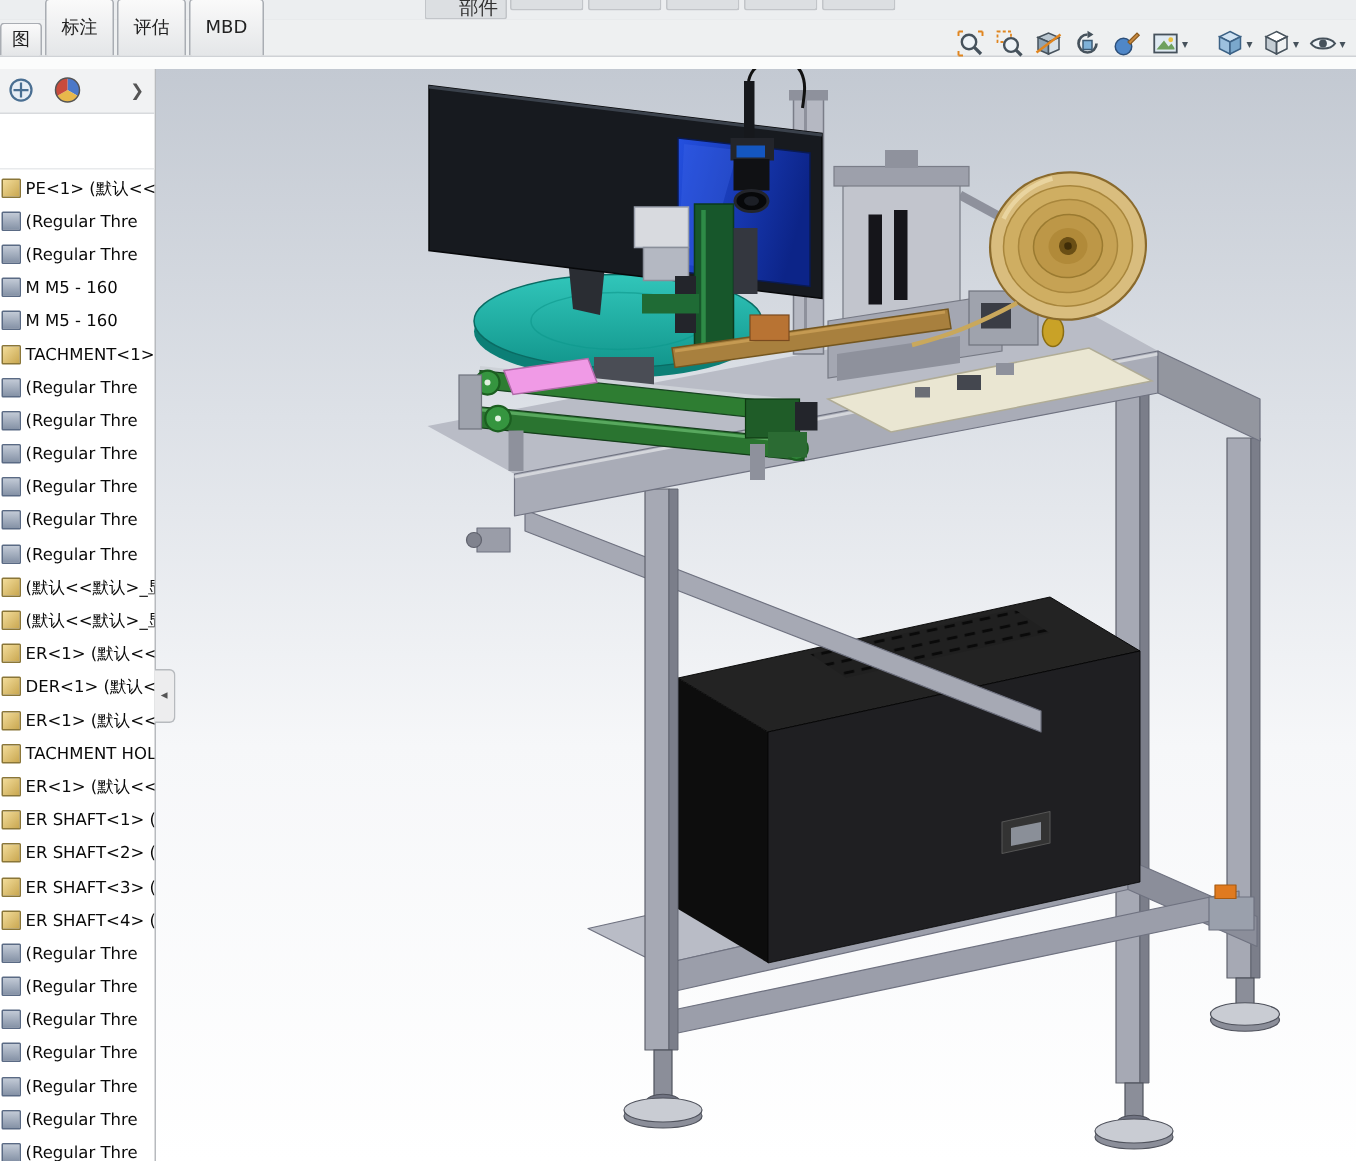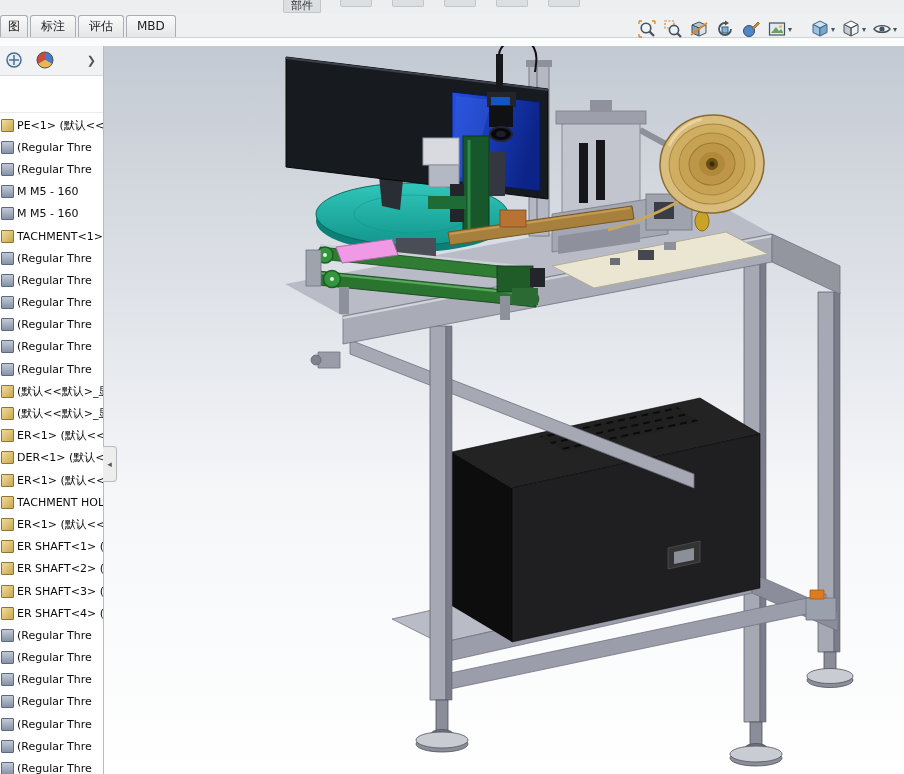--- a/index.html
+++ b/index.html
@@ -3,25 +3,25 @@
 <meta charset="utf-8">
 <style>
   html,body{margin:0;padding:0;}
   body{width:904px;height:774px;overflow:hidden;position:relative;background:#fff;
        font-family:"DejaVu Sans","Liberation Sans",sans-serif;}
 
   
   .topbar{position:absolute;left:0;top:0;width:904px;height:13px;background:#eceef0;
           border-bottom:1px solid #d8dadd;z-index:5;}
   .stub{position:absolute;top:0;height:12px;background:#dcdfe2;border:1px solid #c2c5c9;
-        border-top:none;border-radius:0 0 2px 2px;font-size:11px;line-height:12px;
-        color:#333;text-align:center;}
+        border-top:none;border-radius:0 0 2px 2px;font-size:13px;line-height:12px;
+        color:#333;text-align:center;padding-left:17px;}
   .tabrow{position:absolute;left:0;top:13px;width:904px;height:24px;background:#eef0f1;
           border-bottom:1px solid #cfd2d6;z-index:5;display:flex;align-items:flex-end;}
-  .tab{height:21px;line-height:21px;padding:0 10px;margin-right:2px;font-size:12px;color:#222;
+  .tab{height:21px;line-height:21px;padding:8px 10px;margin-right:2px;font-size:12px;color:#222;
        background:linear-gradient(#fafafa,#e4e6e8);border:1px solid #a9adb3;border-bottom:none;
        border-radius:3px 3px 0 0;white-space:nowrap;}
   .tab-cut{padding:0 7px;}
   .whitegap{position:absolute;left:0;top:38px;width:904px;height:8px;background:#fbfcfc;z-index:4;}
 
   
   .hud{position:absolute;top:16px;right:4px;z-index:6;display:flex;align-items:center;}
   .hud-btn{height:26px;display:flex;align-items:center;justify-content:center;
            padding:0 3px;border-radius:3px;cursor:default;}
   .hud-btn svg{width:20px;height:20px;display:block;}

